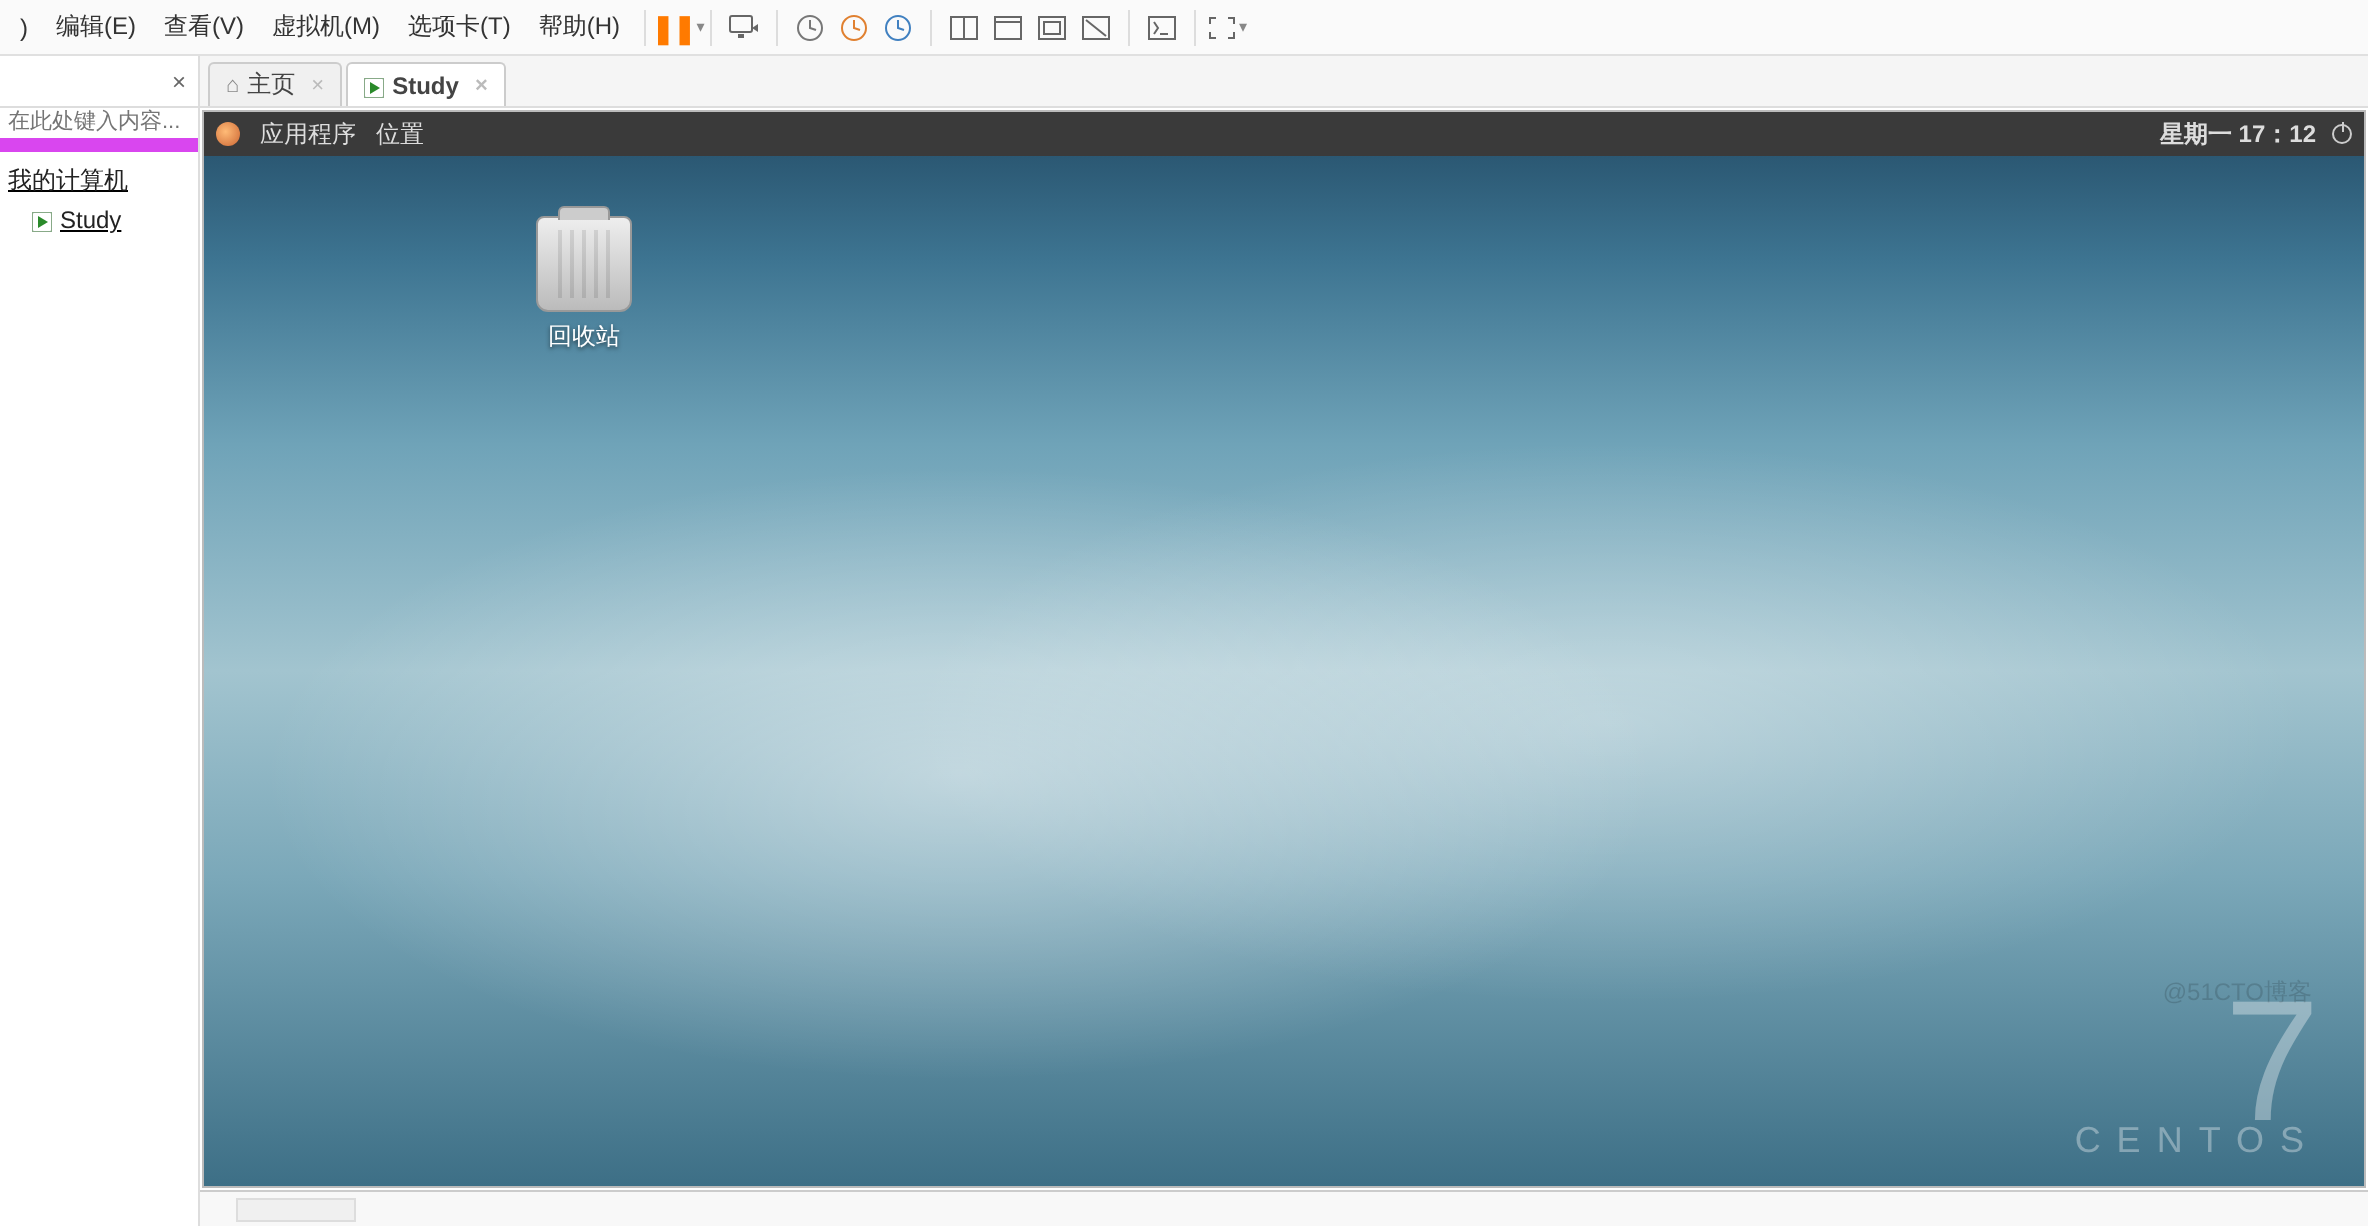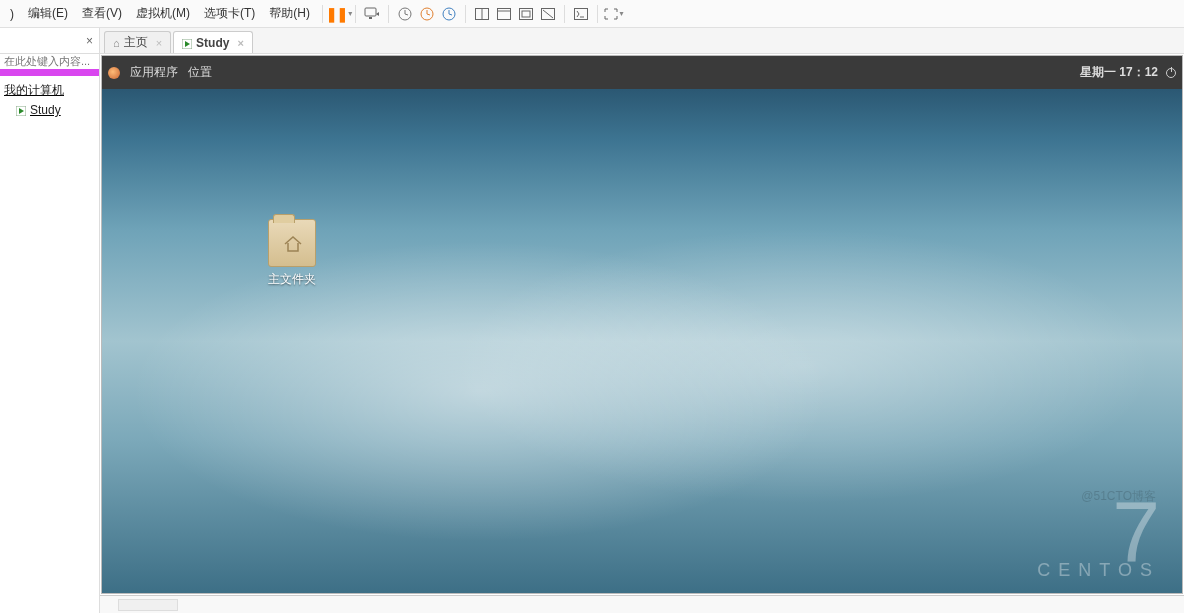--- a/index.html
+++ b/index.html
@@ -37,21 +37,21 @@
 .tab { height: 22px; background: #fff; border: 1px solid #ccc; border-bottom: none; padding: 0 8px; display: flex; align-items: center; gap: 4px; border-radius: 3px 3px 0 0; font-size: 11px; color: #444; }
 .tab.inactive { background: #f0f0f0; }
 .tab .home-icn { color: #888; font-size: 11px; }
 .tab .x { color: #bbb; margin-left: 4px; font-size: 11px; cursor: default; }
 .tab.active { font-weight: bold; }
 
 
 .vm-view { flex: 1; display: flex; flex-direction: column; min-height: 0; border: 1px solid #bbb; margin: 1px; }
 
 
-.guest-bar { height: 33px; background: #3a3a3a; color: #ddd; display: flex; align-items: center; padding: 0 6px; font-size: 11px; }
+.guest-bar { height: 22px; background: #3a3a3a; color: #ddd; display: flex; align-items: center; padding: 0 6px; font-size: 11px; }
 .guest-bar .left { display: flex; align-items: center; gap: 10px; }
 .guest-bar .left .app-icn { width: 12px; height: 12px; background: radial-gradient(circle at 40% 40%, #fb7, #c63); border-radius: 50%; }
 .guest-bar .right { margin-left: auto; display: flex; align-items: center; gap: 8px; font-weight: bold; }
 .guest-bar .pwr { width: 10px; height: 10px; border: 1.5px solid #ccc; border-radius: 50%; position: relative; }
 .guest-bar .pwr::after { content: ""; position: absolute; top: -2px; left: 3.5px; width: 1.5px; height: 5px; background: #ccc; }
 
 
 .desktop { flex: 1; position: relative; overflow: hidden; background:
   radial-gradient(ellipse at 35% 60%, rgba(255,255,255,0.45), transparent 35%),
   radial-gradient(ellipse at 65% 55%, rgba(255,255,255,0.35), transparent 35%),
@@ -207,27 +207,23 @@
           <span>应用程序</span>
           <span>位置</span>
         </div>
         <div class="right">
           <span>星期一 17：12</span>
           <span class="pwr"></span>
         </div>
       </div>
 
       <div class="desktop">
-        <div class="dicon folder" style="left:150px; top:130px;">
-          <div class="ic">
-            <svg class="home-g" viewBox="0 0 20 20">
-                <path d="M2 10 L10 3 L18 10 M5 9 V17 H15 V9" fill="none" stroke="#9c8354" stroke-width="1.5"></path>
-              </svg>
-          </div>
-          <div>主文件夹</div>
+        <div class="dicon trash" style="left:150px; top:30px;">
+          <div class="ic"></div>
+          <div>回收站</div>
         </div>
         <div class="blog-wm">@51CTO博客</div>
         <div class="watermark">
           <div class="seven">7</div>
           <div class="centos">CENTOS</div>
         </div>
       </div>
     </div>
 
     <div class="status-strip">

